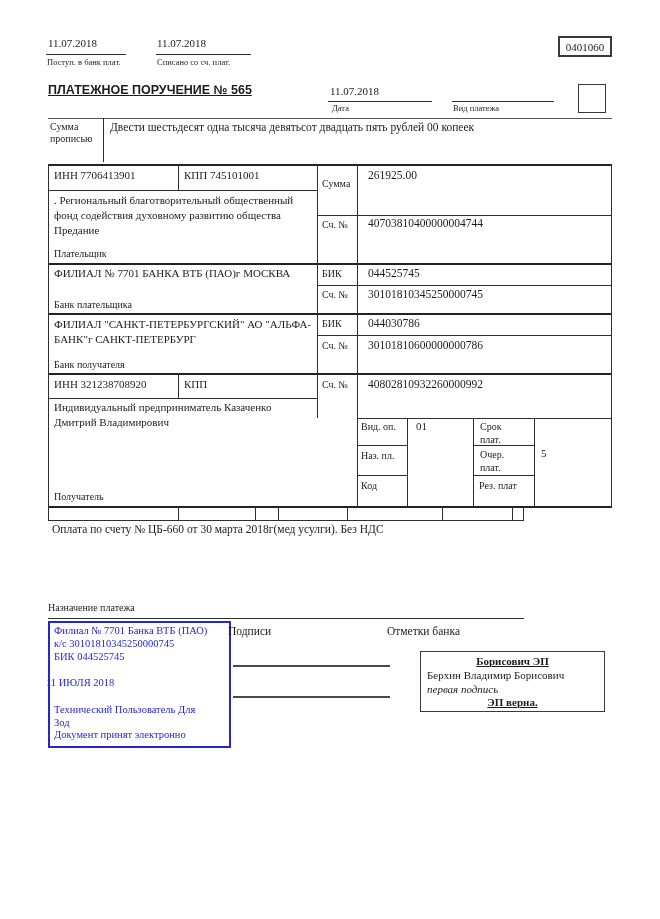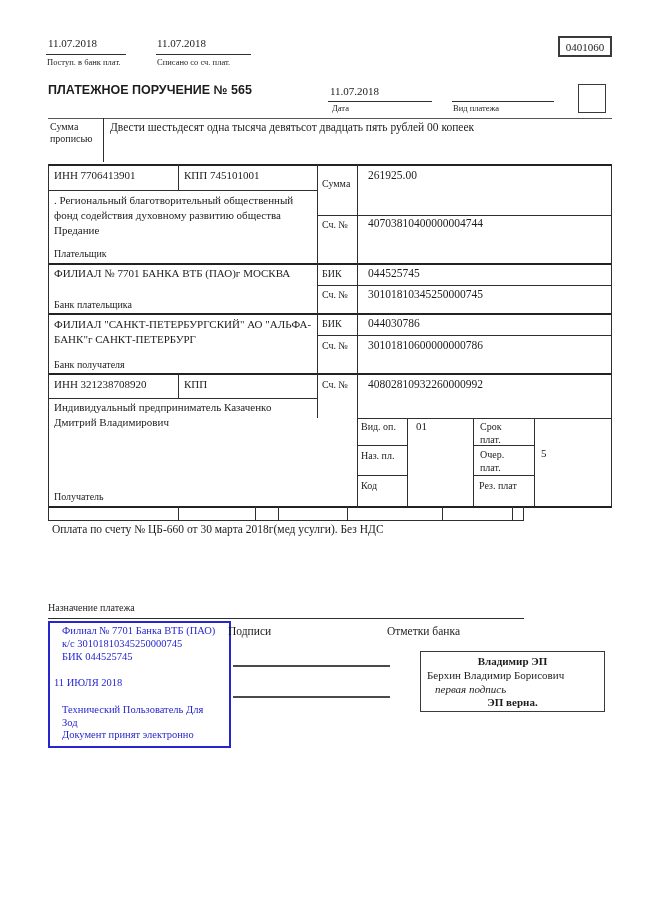--- a/index.html
+++ b/index.html
@@ -5,30 +5,30 @@
   html,body{margin:0;padding:0;background:#ffffff;}
   .page{position:relative;width:660px;height:919px;background:#fff;overflow:hidden;
         font-family:"Liberation Serif", serif;color:#1c1c1c;}
   .t{position:absolute;white-space:nowrap;line-height:1.15;}
   .wrap{white-space:normal;}
   .s8{font-size:8.5px;}
   .s10{font-size:10px;}
   .s105{font-size:10.5px;}
   .s11{font-size:11px;}
   .s12{font-size:11.5px;}
-  .b{font-weight:bold;}
-  .i{font-style:italic;margin-left:8px;}
+  .b{font-weight:bold;text-decoration:underline;}
+  .i{font-style:italic;}
   .sans{font-family:"Liberation Sans", sans-serif;}
   .ctr{text-align:center;}
   .hl{position:absolute;background:#2e2e2e;height:1px;}
   .hl2{position:absolute;background:#222;height:2px;}
   .hlt{position:absolute;background:#4a4a4a;height:1.5px;}
   .vl{position:absolute;background:#2e2e2e;width:1px;}
   .box{position:absolute;border:1.5px solid #3a3a3a;box-sizing:border-box;}
-  .blue{color:#2626cf;margin-left:8px;}
+  .blue{color:#2626cf;}
   .bluebox{position:absolute;border:2px solid #2626cf;box-sizing:border-box;}
 </style>
 </head>
 <body>
 
 <div class="page">
 
   <div class="t s11" style="left:48px;top:37px">11.07.2018</div>
   <div class="hl" style="left:46px;top:54px;width:80px"></div>
   <div class="t s8" style="left:47px;top:58px">Поступ. в банк плат.</div>
@@ -137,18 +137,18 @@
   <div class="t s105 blue" style="left:46px;top:677px">11 ИЮЛЯ 2018</div>
   <div class="t s105 blue wrap" style="left:54px;top:703px;width:158px;line-height:13px">Технический Пользователь Для Зод</div>
   <div class="t s105 blue" style="left:54px;top:729px">Документ принят электронно</div>
 
   <div class="t s12" style="left:228px;top:625px">Подписи</div>
   <div class="t s12" style="left:387px;top:625px">Отметки банка</div>
   <div class="hlt" style="left:233px;top:665px;width:157px"></div>
   <div class="hlt" style="left:233px;top:696px;width:157px"></div>
 
   <div class="box" style="left:420px;top:651px;width:185px;height:61px"></div>
-  <div class="t s11 b ctr" style="left:420px;top:655px;width:185px">Владимир ЭП</div>
+  <div class="t s11 b ctr" style="left:420px;top:655px;width:185px">Борисович ЭП</div>
   <div class="t s11" style="left:427px;top:669px">Берхин Владимир Борисович</div>
   <div class="t s11 i" style="left:427px;top:683px">первая подпись</div>
   <div class="t s11 b ctr" style="left:420px;top:696px;width:185px">ЭП верна.</div>
 
 </div>
 
 </body></html>

